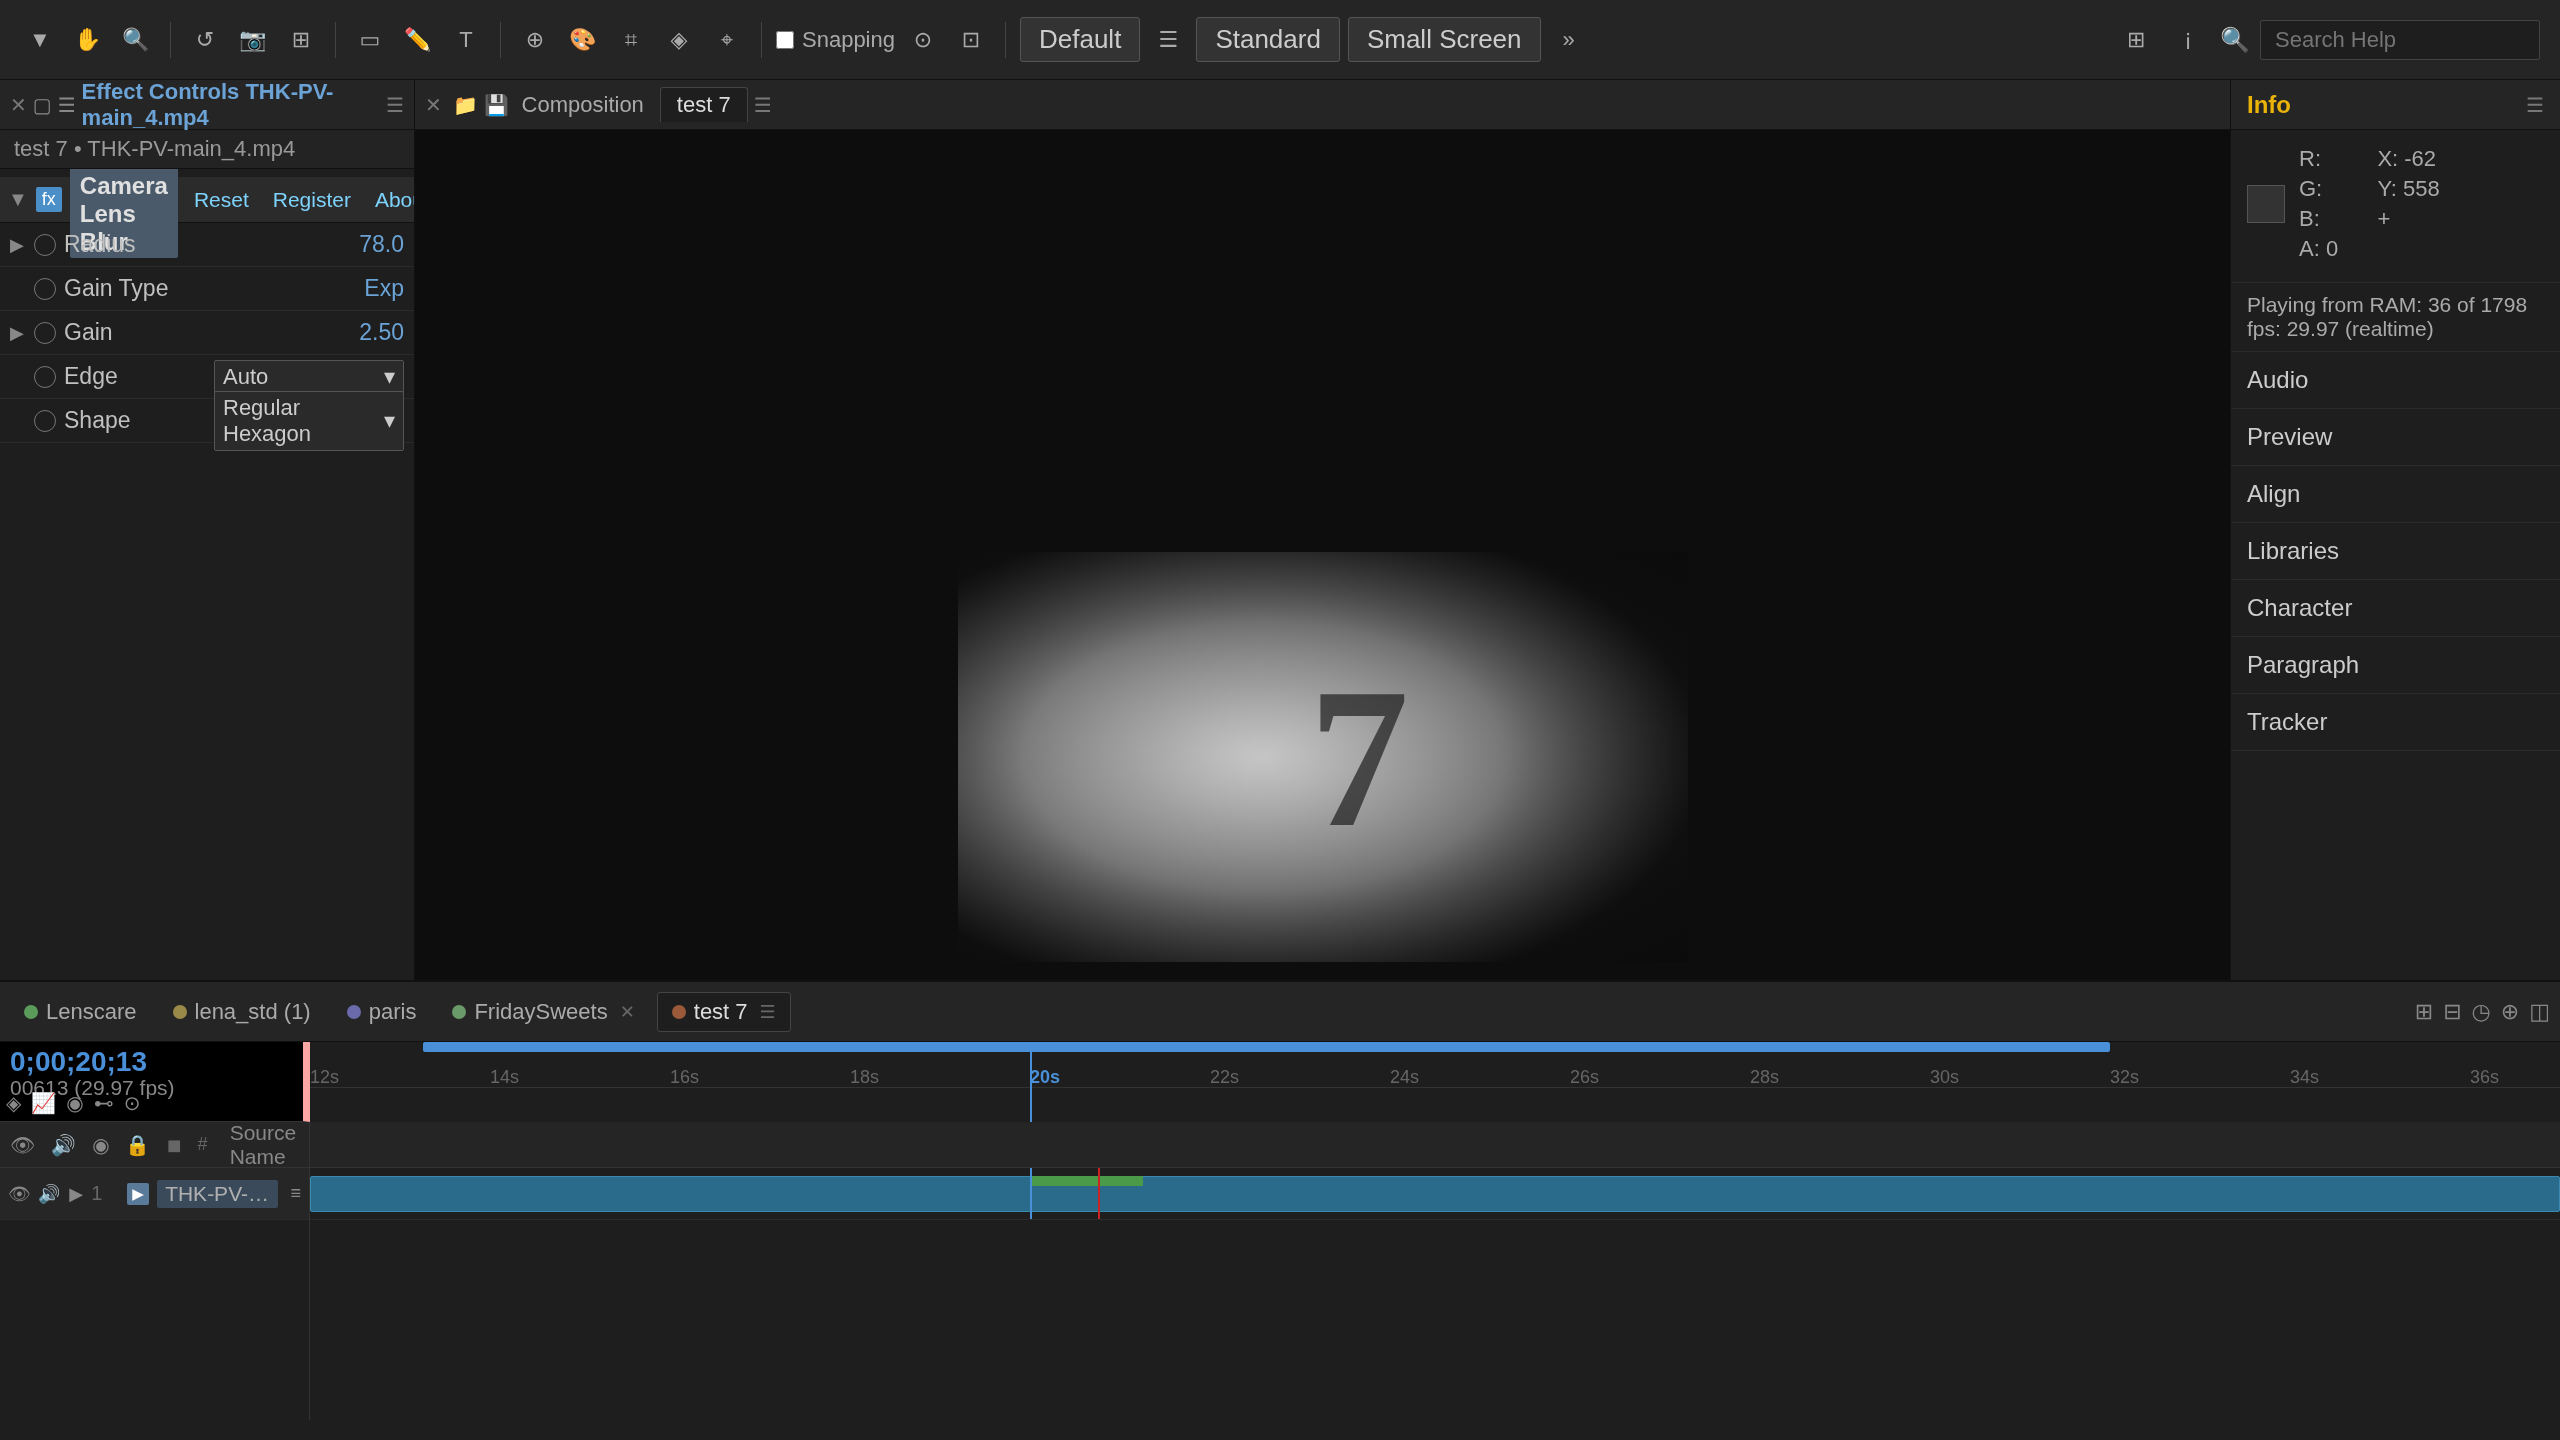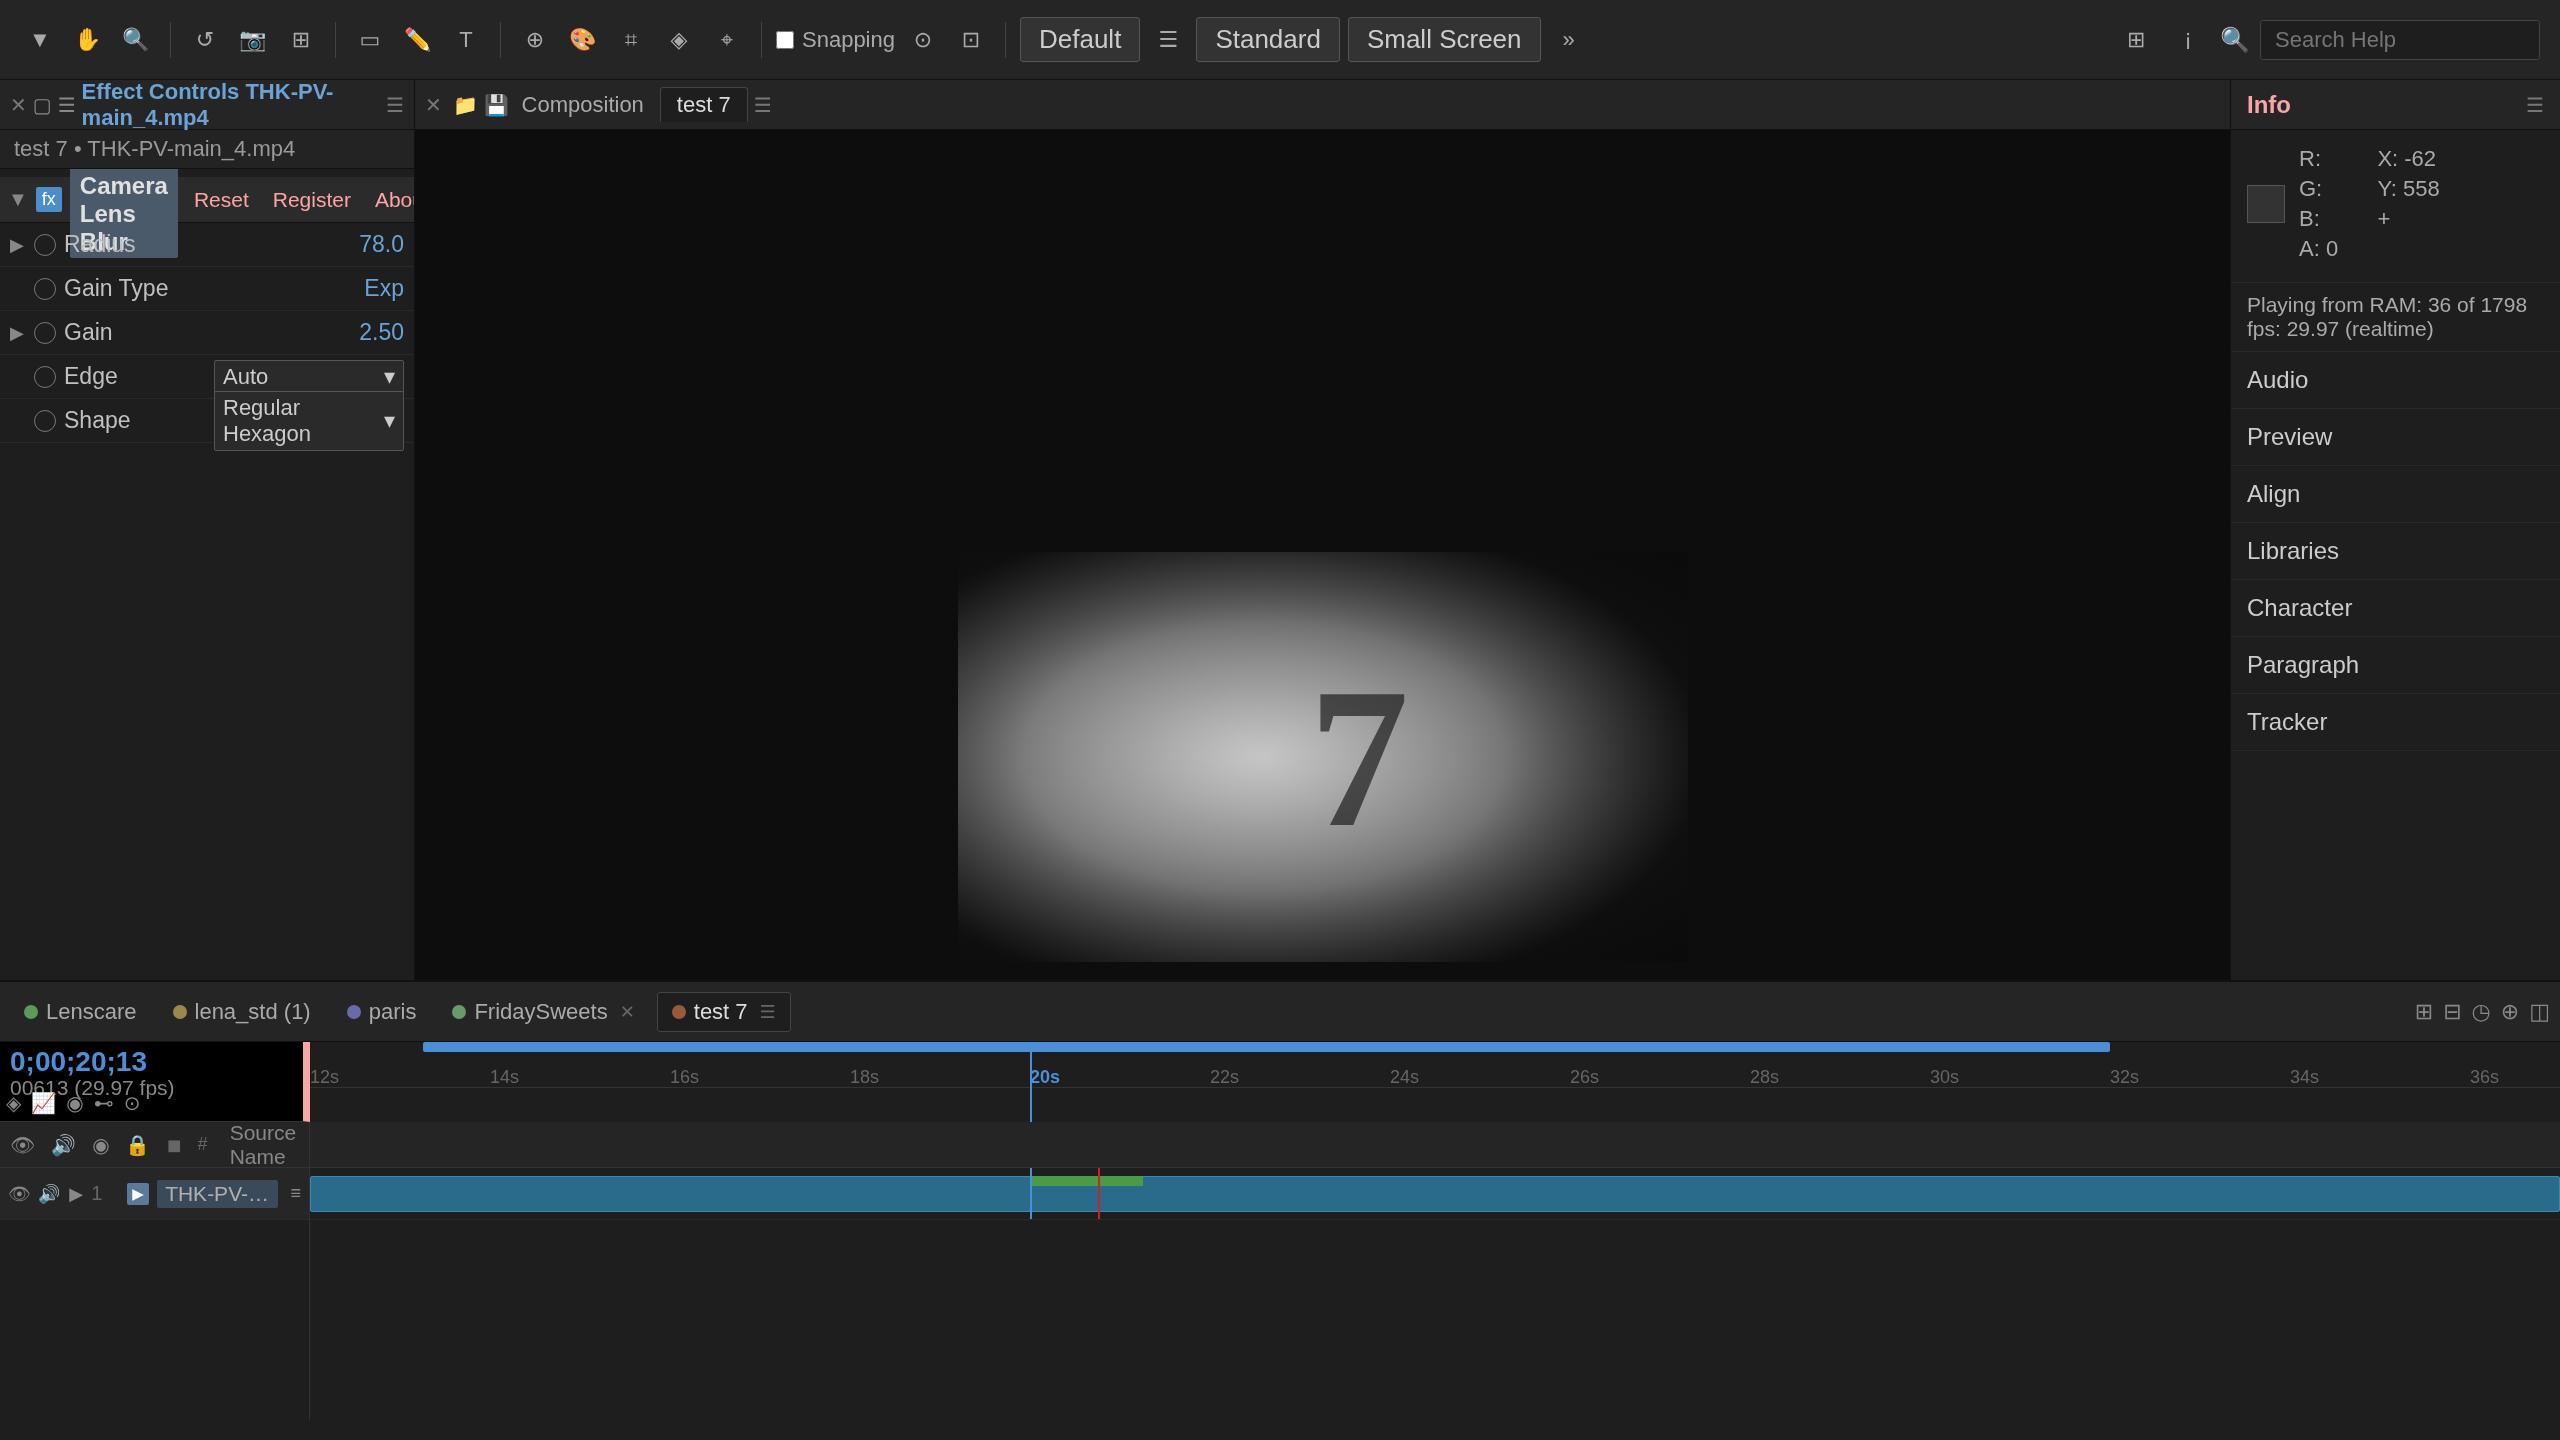--- a/index.html
+++ b/index.html
@@ -165,21 +165,21 @@
     .effect-header-name {
       color: #e0e0e0;
       font-size: 24px;
       font-weight: bold;
       flex: 1;
       background: #4a5a6a;
       padding: 2px 10px;
       border-radius: 2px;
     }
     .effect-header-btn {
-      color: #fca5a5;
+      color: #7dd3fc;
       font-size: 21px;
       cursor: pointer;
       padding: 2px 8px;
     }
     .effect-row-arrow {
       color: #888;
       font-size: 18px;
       margin-right: 6px;
       width: 18px;
     }
@@ -358,21 +358,21 @@
     #right-panel-header {
       background: #252525;
       border-bottom: 1px solid #111;
       height: 50px;
       display: flex;
       align-items: center;
       padding: 0 16px;
       justify-content: space-between;
     }
     .right-panel-title {
-      color: #fca5a5;
+      color: #eab308;
       font-size: 24px;
       font-weight: bold;
     }
     .right-panel-more {
       color: #777;
       font-size: 20px;
       cursor: pointer;
     }
     #info-section {
       padding: 16px 16px 10px 16px;

